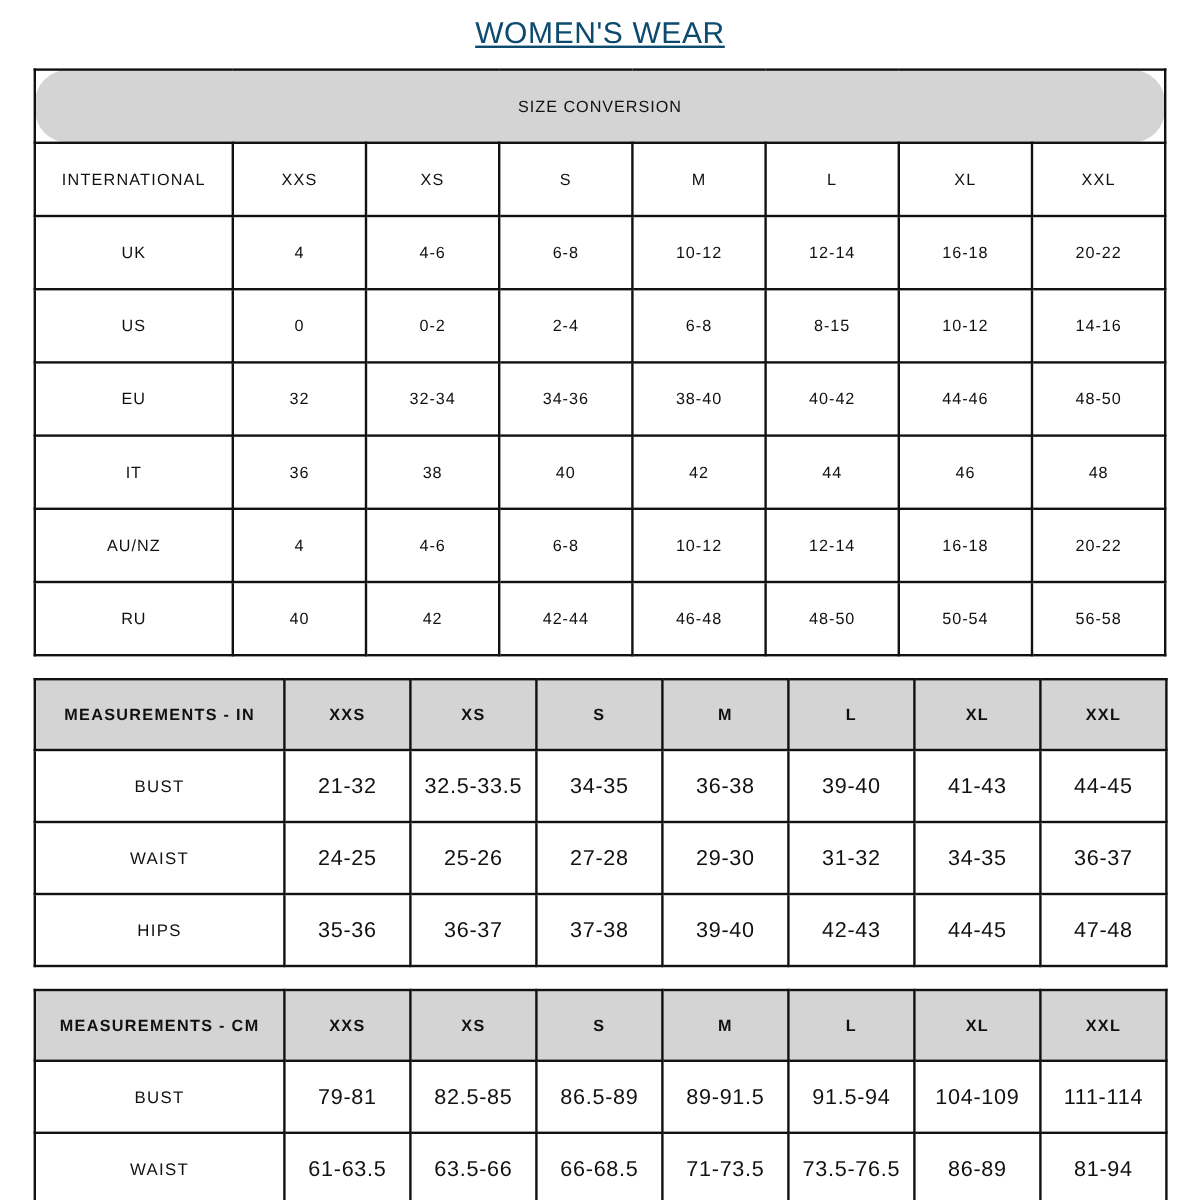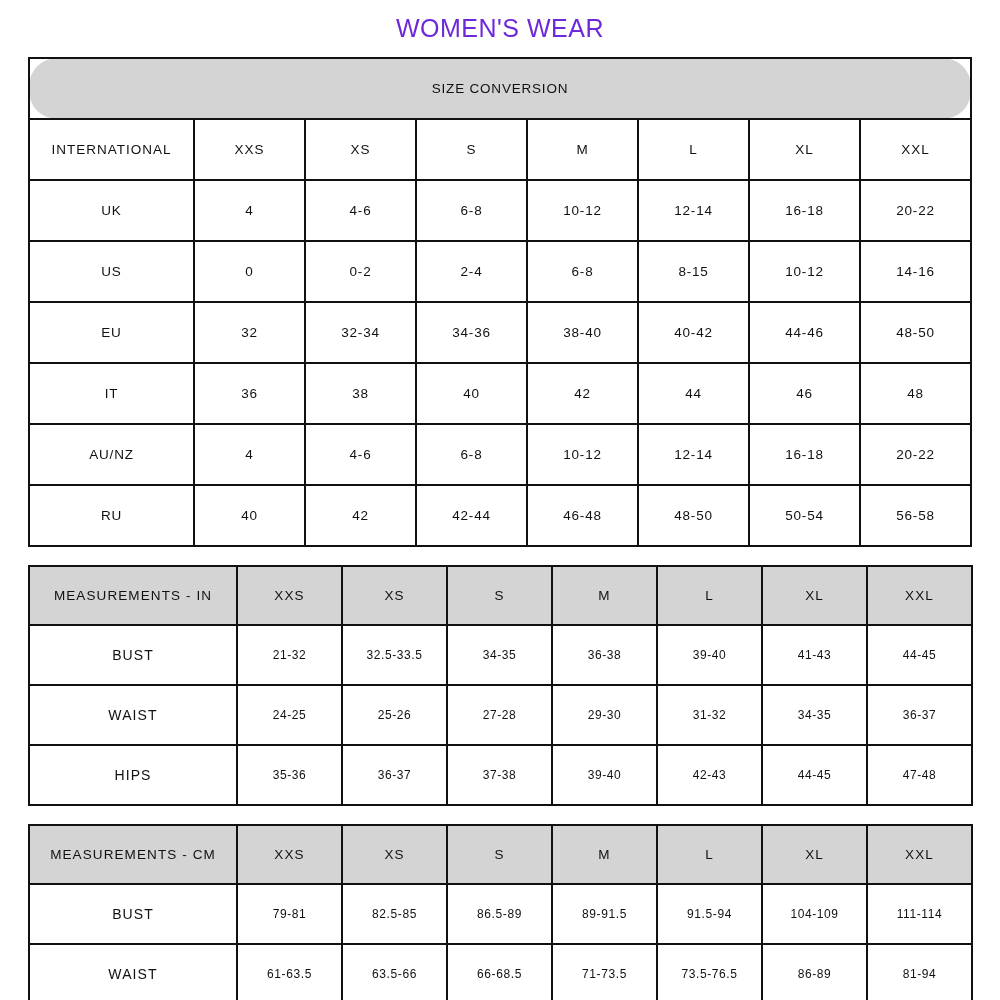--- a/index.html
+++ b/index.html
@@ -20,21 +20,22 @@
     box-sizing: border-box;
     padding: 8px 28px 6px 28px;
     position: relative;
   }
   .page-title {
     text-align: center;
     font-size: 25px;
     font-weight: 400;
     letter-spacing: 0.5px;
     margin: 6px 0 14px 0;
-    color: #6d28d9;
+    color: #0c4a6e;
+    text-decoration: underline;
   }
   table {
     border-collapse: collapse;
     width: 944px;
     table-layout: fixed;
   }
   table.conv td, table.conv th {
     border: 2px solid #111111;
   }
   table.meas td, table.meas th {
@@ -59,31 +60,31 @@
   table.conv tr.row-int td {
     letter-spacing: 1px;
   }
   .spacer {
     height: 18px;
   }
   table.meas th {
     background: #d4d4d4;
     height: 55px;
     font-size: 13.5px;
-    font-weight: normal;
+    font-weight: bold;
     letter-spacing: 1.1px;
     text-align: center;
   }
   table.meas th.lbl {
     text-align: center;
   }
   table.meas td {
     height: 56px;
     text-align: center;
-    font-size: 12px;
+    font-size: 18px;
     letter-spacing: 0.6px;
   }
   table.meas td.rowlbl {
     font-size: 14px;
     letter-spacing: 1.1px;
     font-weight: 400;
     margin-top: 21px;
   }
   
   col.c-label { width: 165px; }

